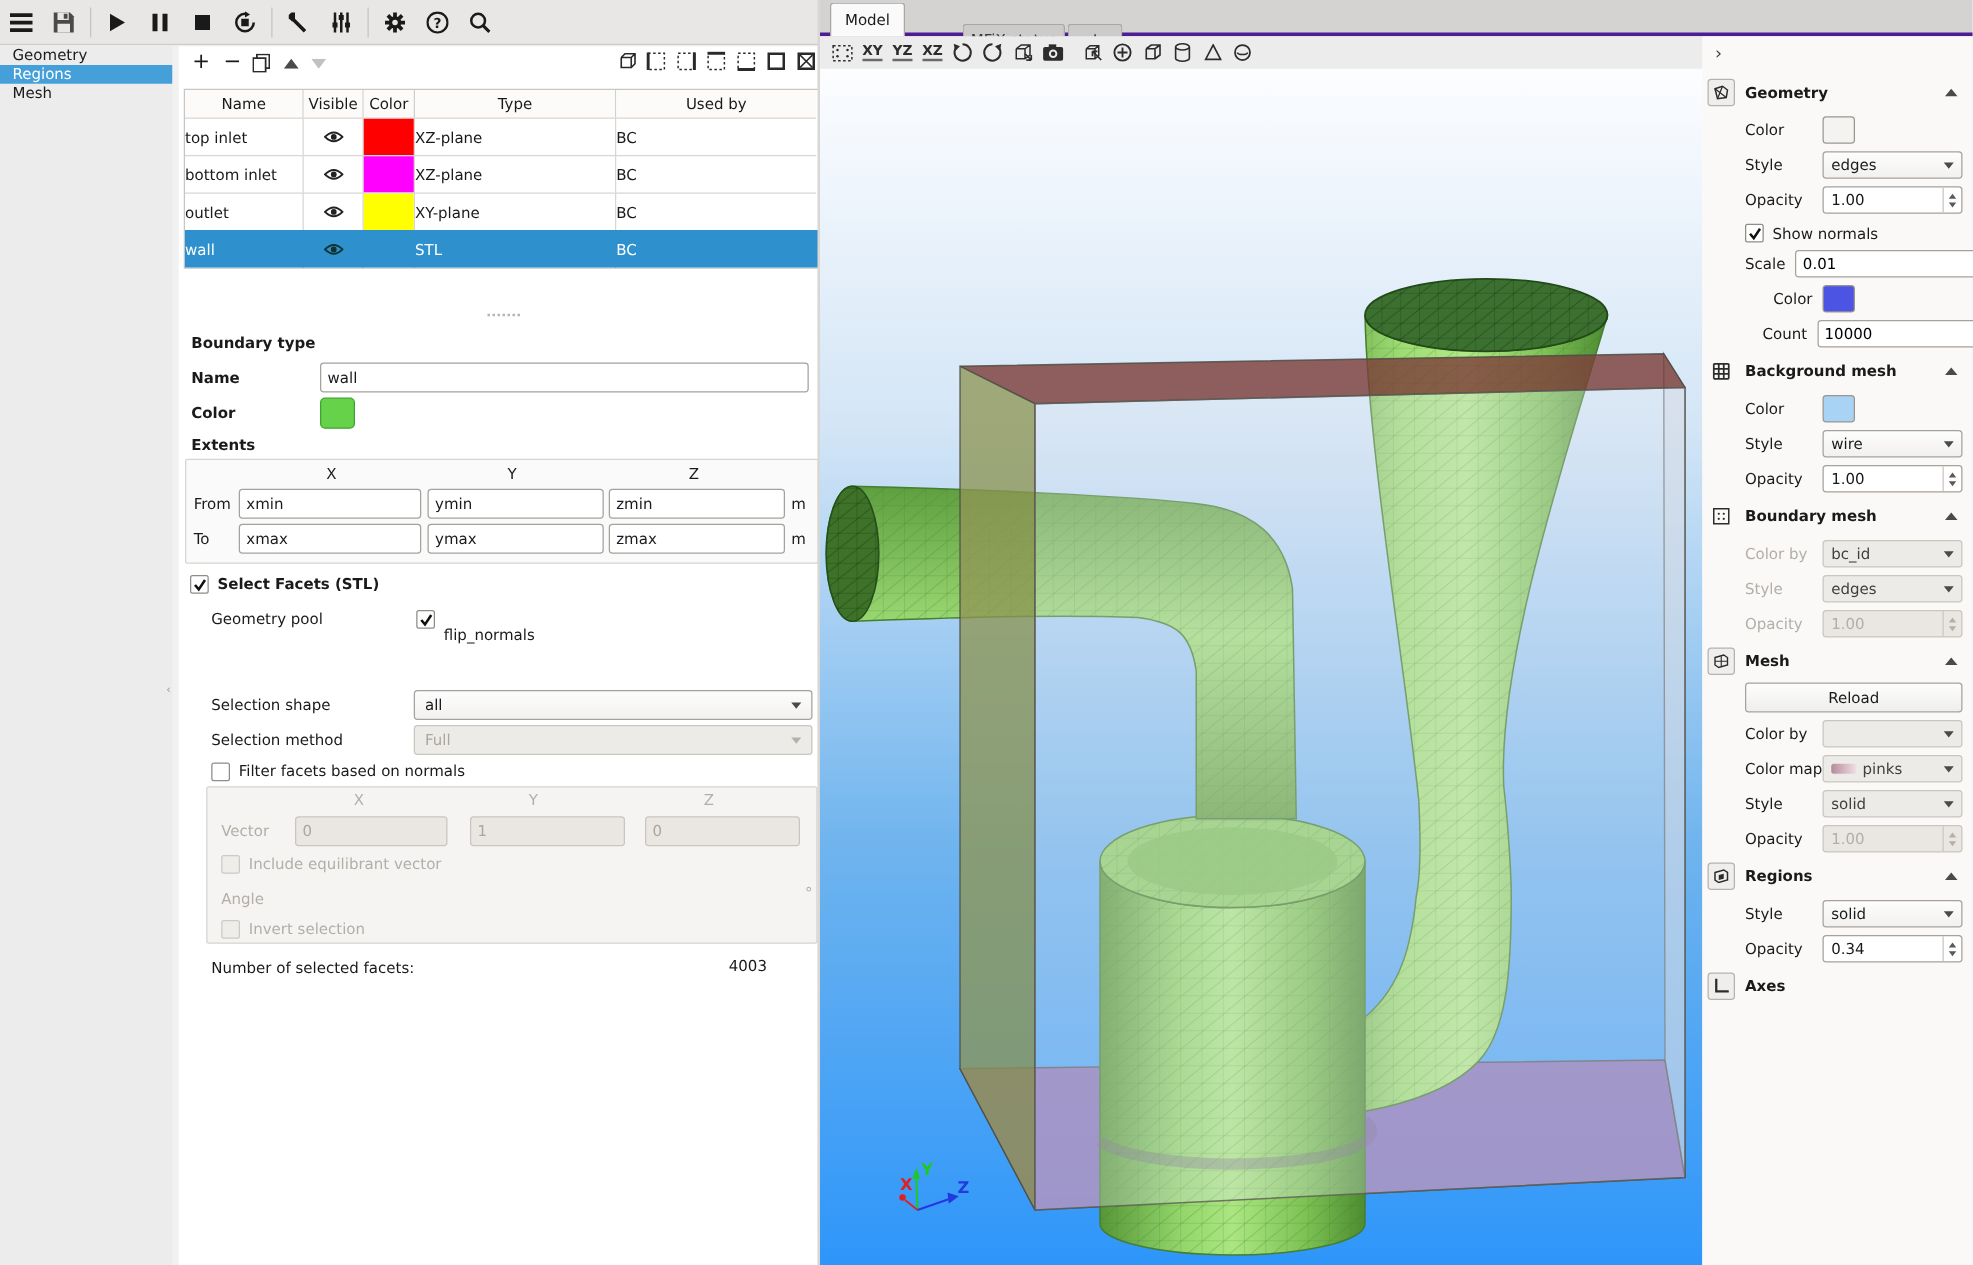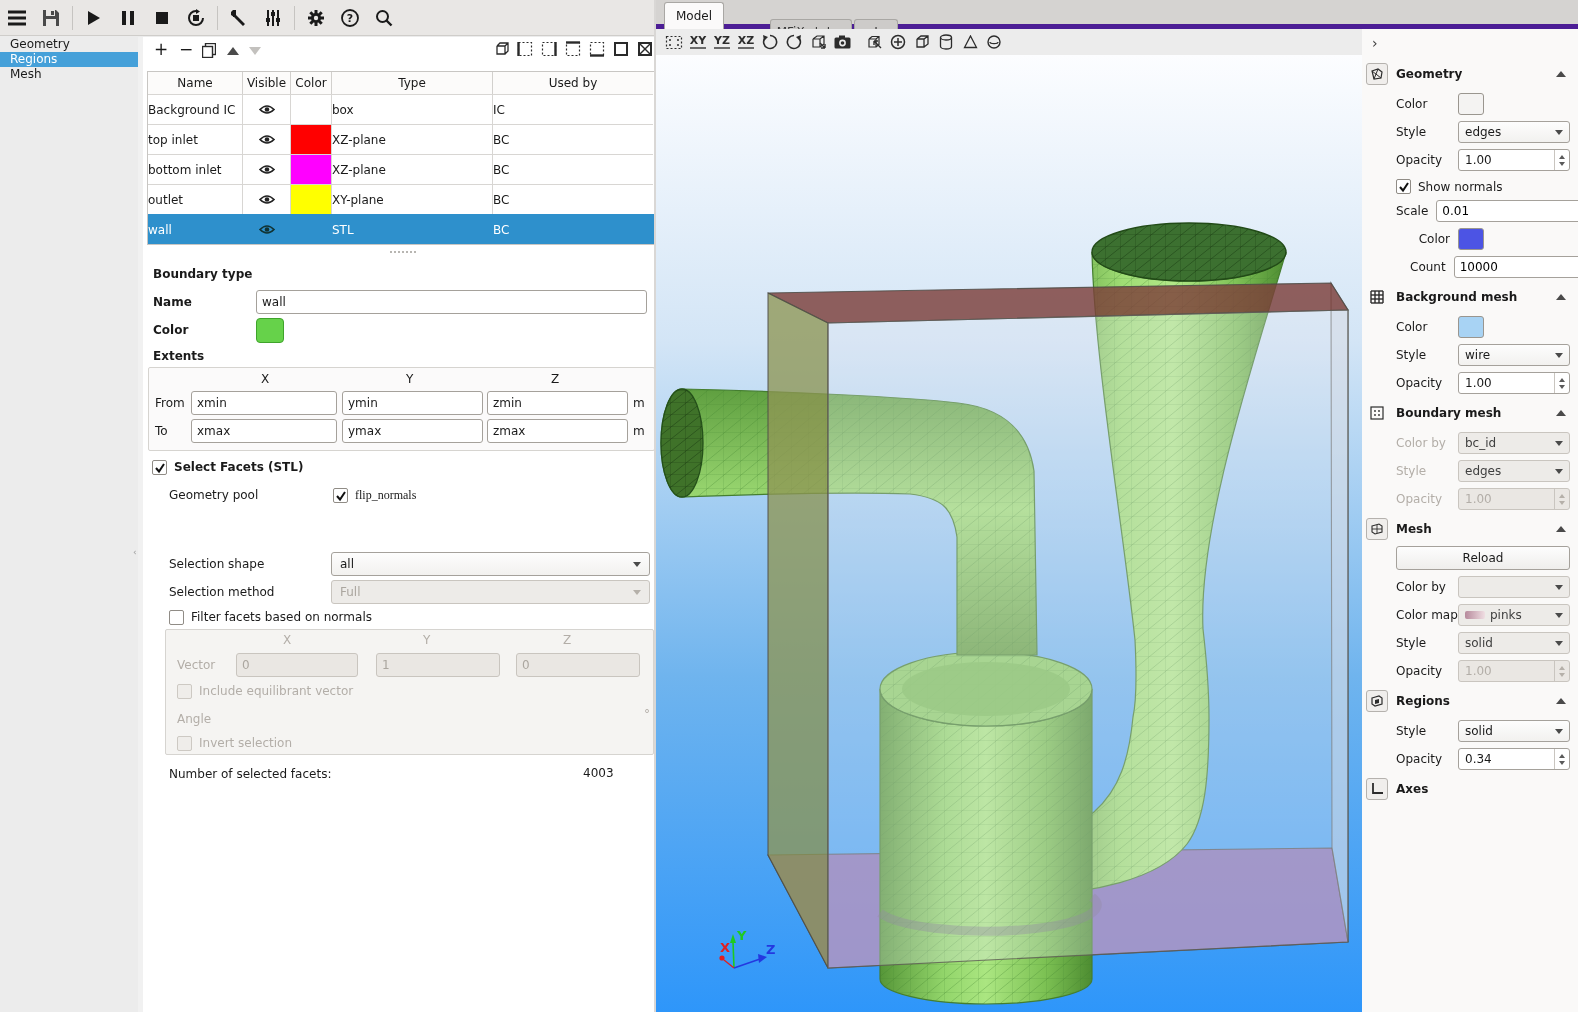--- a/index.html
+++ b/index.html
@@ -63,21 +63,21 @@
 
   .chk { position:absolute; width:15px; height:15px; border:1px solid #908c86; border-radius:2px; background:#fff; }
   .chk svg { position:absolute; left:1px; top:1px; }
   .chk.dis { border-color:#cdc9c3; background:#efedea; }
 
   .dots { position:absolute; width:26px; border-top:2px dotted #b8b6b2; }
 
   
   #vsplit { left:654px; top:0; width:2px; height:1012px; background:#d9d7d5; }
   #right-area { left:656px; top:0; width:922px; height:1012px; background:#faf9f8; }
-  #tabstrip { position:absolute; left:0; top:0; width:922px; height:29px; background:#d5d3d1; border-bottom:5px solid #4c1d95; }
+  #tabstrip { position:absolute; left:0; top:0; width:922px; height:29px; background:#d5d3d1; border-bottom:3px solid #4c1d95; }
   .tab { position:absolute; border:1px solid #a9a7a4; border-bottom:none; border-radius:3px 3px 0 0;
     display:flex; align-items:center; justify-content:center; font-size:12px; }
   .tab.active { background:#fbfafa; top:2px; height:27px; z-index:2; }
   .tab.idle { background:#cdcbc9; top:19px; height:24px; color:#3a3a3a;margin-left:44px; }
 
   #vtoolbar { position:absolute; left:0; top:29px; width:706px; height:26px; background:#ececec; display:flex; align-items:center; padding-left:6px; }
   .vt-ico { width:24px; height:22px; display:flex; align-items:center; justify-content:center; color:#2c2c2c; }
   .vt-lbl { font-size:11px; font-weight:bold; color:#2c2c2c; border-bottom:2px solid #6a6a6a; line-height:12px; }
 
   #scene { position:absolute; left:0; top:55px; }
@@ -278,34 +278,20 @@
 
   <div class="ttable">
     <div class="thead">
       <div class="tc c-name">Name</div>
       <div class="tc c-vis">Visible</div>
       <div class="tc c-col">Color</div>
       <div class="tc c-type" style="text-align:center;padding-left:0;">Type</div>
       <div class="tc c-used" style="text-align:center;padding-left:0;">Used by</div>
     </div>
     <div class="trow">
-      <div class="tc c-name">Background IC</div>
-      <div class="tc c-vis">
-          <svg width="16" height="11">
-            <path d="M1,5.5 Q8,-1.5 15,5.5 Q8,12.5 1,5.5 z" fill="none" stroke="#222" stroke-width="1.6"></path>
-            <circle cx="8" cy="5.5" r="2.3" fill="#222"></circle>
-          </svg>
-        </div>
-      <div class="tc c-col">
-          <div class="swatch-cell"></div>
-        </div>
-      <div class="tc c-type">box</div>
-      <div class="tc c-used">IC</div>
-    </div>
-    <div class="trow">
       <div class="tc c-name">top inlet</div>
       <div class="tc c-vis">
           <svg width="16" height="11">
             <path d="M1,5.5 Q8,-1.5 15,5.5 Q8,12.5 1,5.5 z" fill="none" stroke="#222" stroke-width="1.6"></path>
             <circle cx="8" cy="5.5" r="2.3" fill="#222"></circle>
           </svg>
         </div>
       <div class="tc c-col">
           <div class="swatch-cell" style="background-color: rgb(255, 0, 0);"></div>
         </div>
@@ -386,21 +372,21 @@
         <path d="M2,6 L5,9.5 L10,2" fill="none" stroke="#111" stroke-width="2"></path>
       </svg>
     </div>
   <div class="lbl bold" style="left:31px;top:423px;">Select Facets (STL)</div>
 
   <div class="chk" style="left:190px;top:451px;">
       <svg width="12" height="12">
         <path d="M2,6 L5,9.5 L10,2" fill="none" stroke="#111" stroke-width="2"></path>
       </svg>
     </div>
-  <div class="lbl" style="left:212px;top:451px;font-family:Liberation Serif, serif;">flip_normals</div>
+  <div class="lbl" style="left:212px;top:464px;">flip_normals</div>
 
   <div class="lbl" style="left:26px;top:451px;">Geometry pool</div>
 
   <div class="lbl" style="left:26px;top:520px;">Selection shape</div>
   <div class="combo" style="left:188px;top:515px;width:319px;">
     <span class="val">all</span>
       <span class="carr"></span>
   </div>
   <div class="lbl" style="left:26px;top:548px;">Selection method</div>
   <div class="combo dis" style="left:188px;top:543px;width:319px;">

